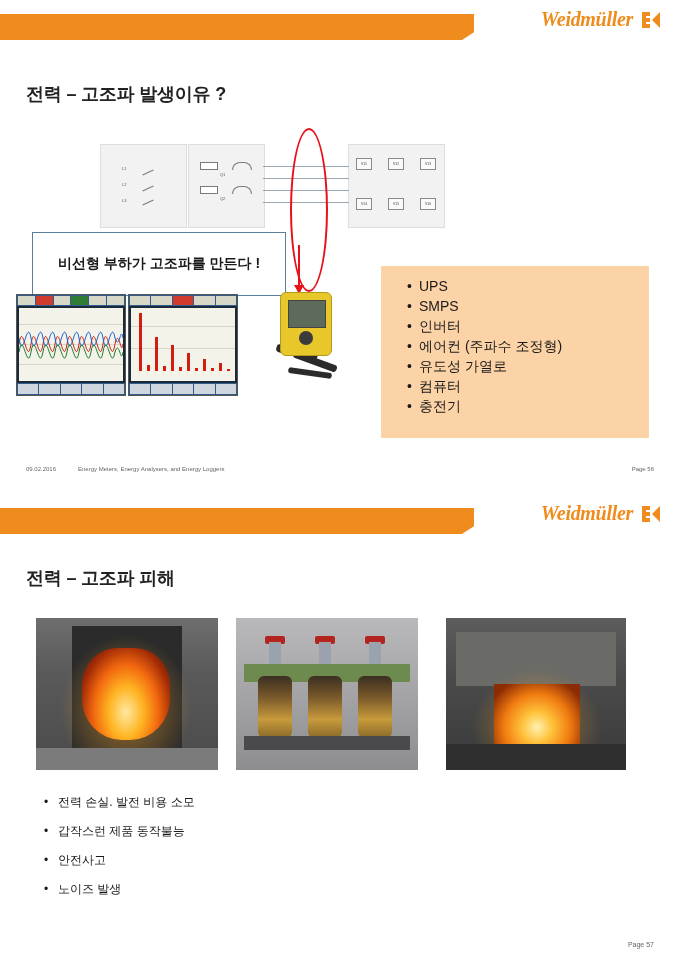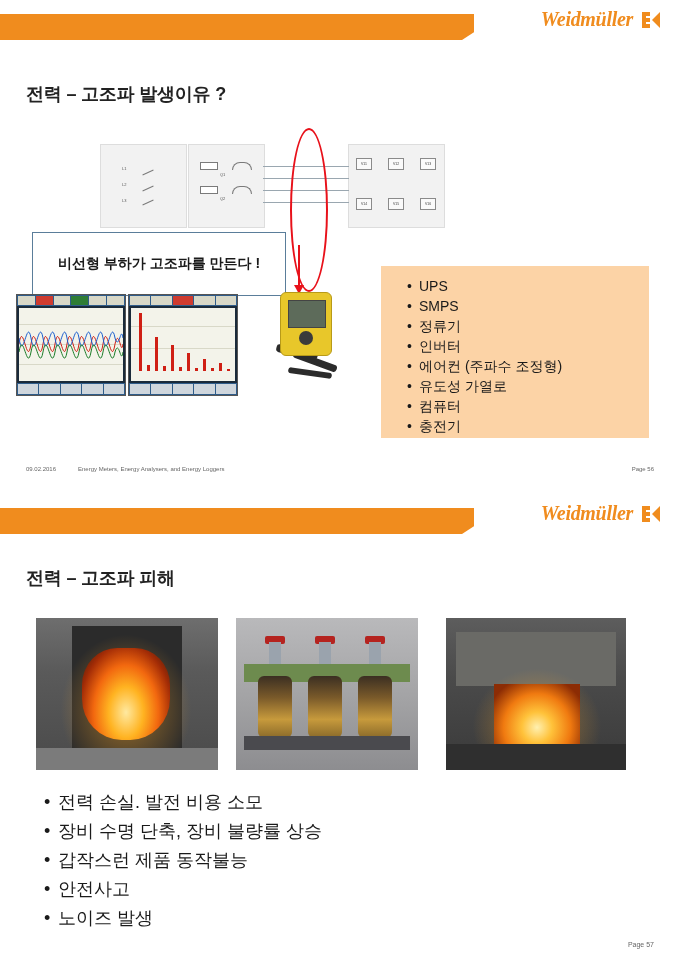--- a/index.html
+++ b/index.html
@@ -404,21 +404,21 @@
   .fu-floor { position: absolute; left: 0; right: 0; bottom: 0; height: 26px; background: #2f2f2f; }
 
   
   .bullets {
     position: absolute;
     left: 44px;
     top: 768px;
     width: 560px;
   }
   .bullets li {
-    font-size: 18px;
+    font-size: 12px;
     color: #1a1a1a;
     line-height: 29px;
     position: relative;
     padding-left: 14px;
     list-style: none;
   }
   .bullets ul { margin: 0; padding: 0; }
   .bullets li::before {
     content: "•";
     position: absolute;
@@ -558,21 +558,20 @@
     <div class="body">
       <div class="disp"></div>
       <div class="knob"></div>
     </div>
   </div>
 
   <div class="listbox">
     <ul>
       <li>UPS</li>
       <li>SMPS</li>
-      <li>정류기</li>
       <li>인버터</li>
       <li>에어컨 (주파수 조정형)</li>
       <li>유도성 가열로</li>
       <li>컴퓨터</li>
       <li>충전기</li>
     </ul>
   </div>
 
   <div class="footer-left">
     <span>09.02.2016</span>
@@ -627,21 +626,20 @@
     <div class="fu-bg"></div>
     <div class="fu-struct"></div>
     <div class="fu-glow"></div>
     <div class="fu-hot"></div>
     <div class="fu-floor"></div>
   </div>
 
   <div class="bullets" style="top:294px;">
     <ul>
       <li>전력 손실. 발전 비용 소모</li>
-      <li>장비 수명 단축, 장비 불량률 상승</li>
       <li>갑작스런 제품 동작불능</li>
       <li>안전사고</li>
       <li>노이즈 발생</li>
     </ul>
   </div>
 
   <div class="footer-right">Page 57</div>
 </div>
 
 </body></html>

